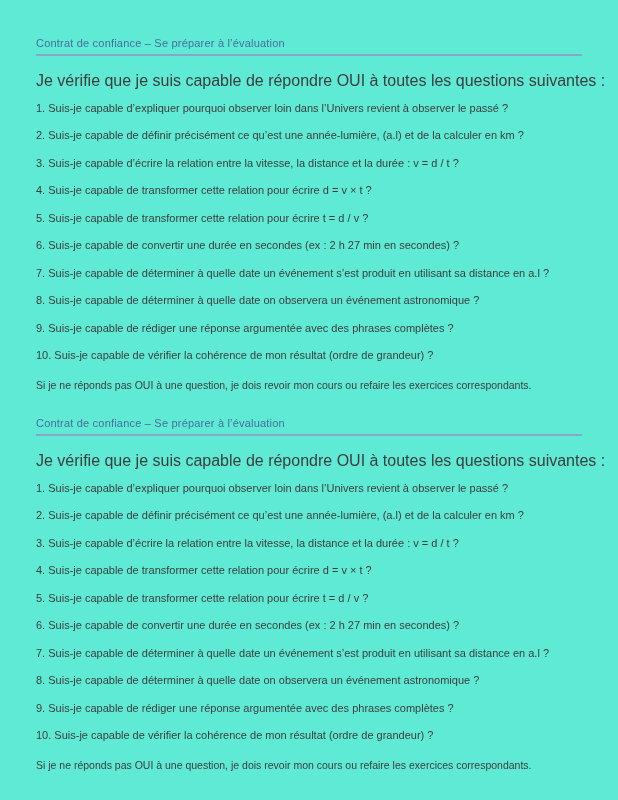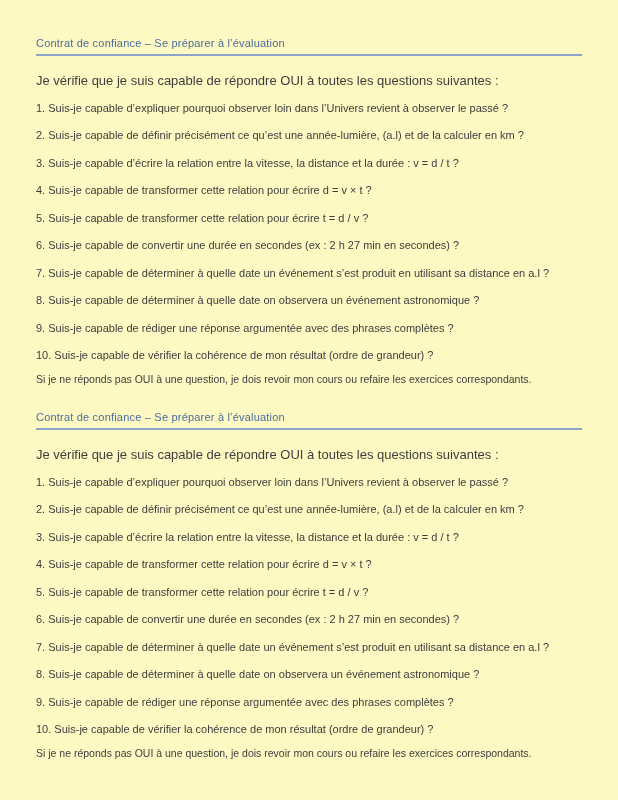--- a/index.html
+++ b/index.html
@@ -5,21 +5,21 @@
   html, body {
     margin: 0;
     padding: 0;
     background: #ffffff;
   }
   .page {
     position: relative;
     width: 618px;
     height: 800px;
     margin: 0 auto;
-    background: #fef9c3;
+    background: #5eead4;
     box-sizing: border-box;
     padding: 36px 36px 0 36px;
     font-family: "Liberation Sans", "DejaVu Sans", sans-serif;
     color: #3d3d3d;
     overflow: hidden;
   }
   .section { margin: 0; }
   .section + .section .section-header { margin-top: 24px; }
   .section-header {
     border-bottom: 2px solid #8aa5c8;
@@ -29,32 +29,32 @@
     font-size: 11px;
     line-height: 14px;
     letter-spacing: 0.2px;
     color: #4a6d9e;
     font-weight: normal;
     margin: 0;
     white-space: nowrap;
   }
   .intro {
     margin: 18px 0 0 0;
-    font-size: 13px;
+    font-size: 16px;
     line-height: 13px;
     white-space: nowrap;
   }
   .question {
     margin: 14.5px 0 0 0;
     font-size: 11px;
     line-height: 13px;
     white-space: nowrap;
   }
   .closing {
-    margin: 11px 0 0 0;
+    margin: 17px 0 0 0;
     font-size: 10.5px;
     line-height: 13px;
     white-space: nowrap;
   }
 </style>
 </head>
 <body>
 
 <div class="page">
 

